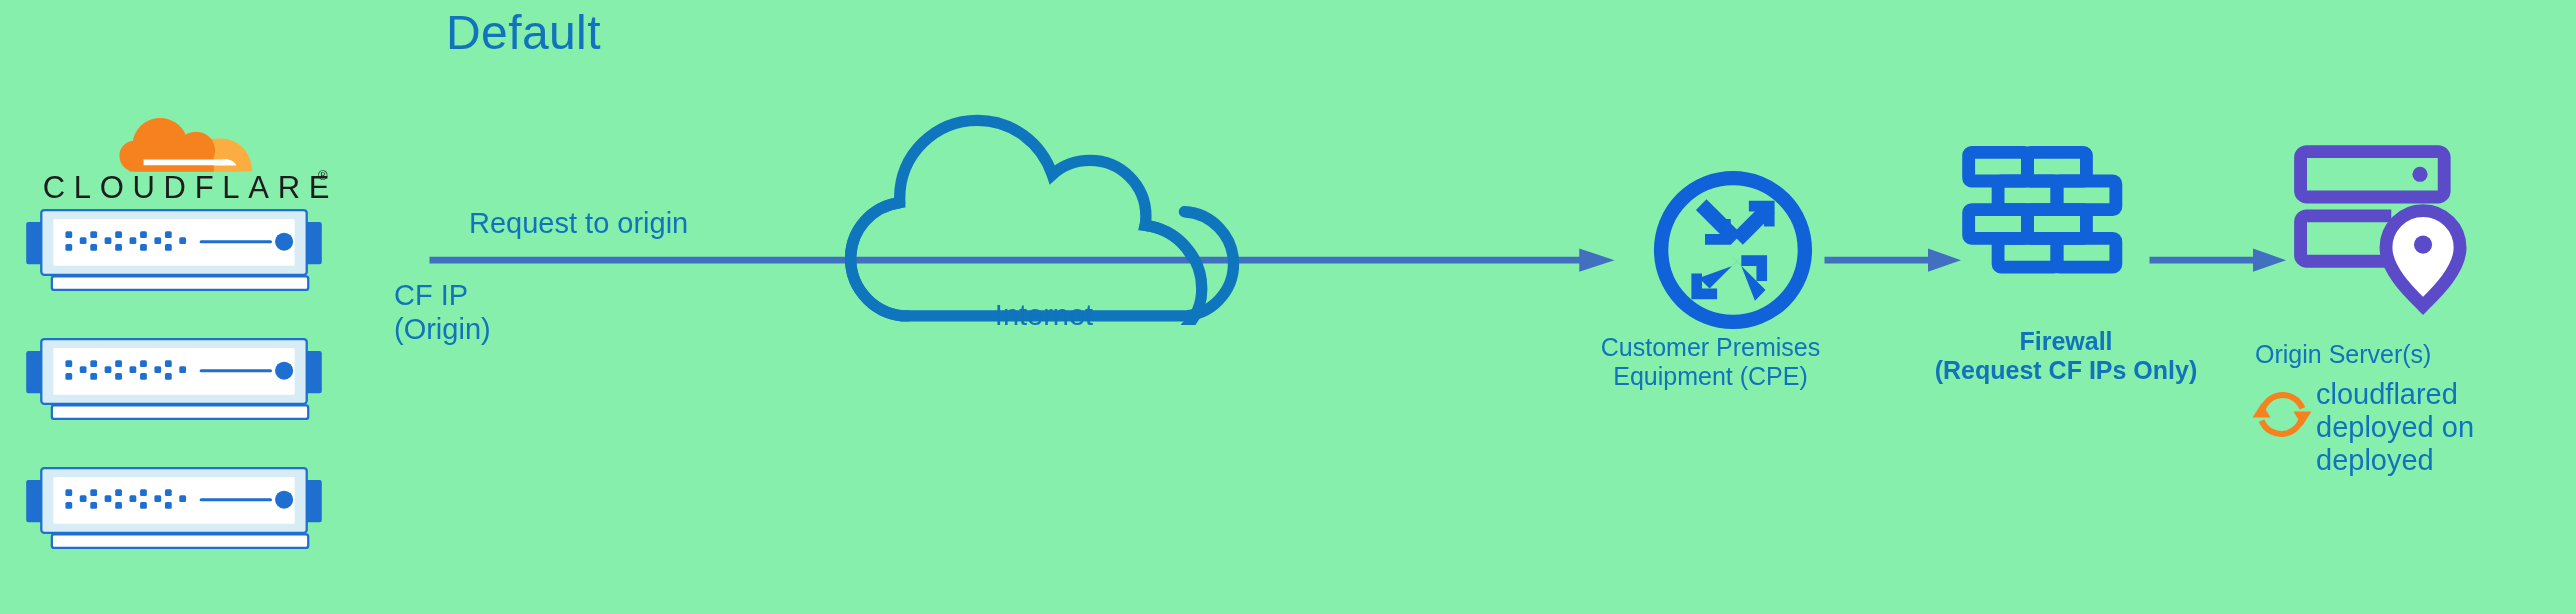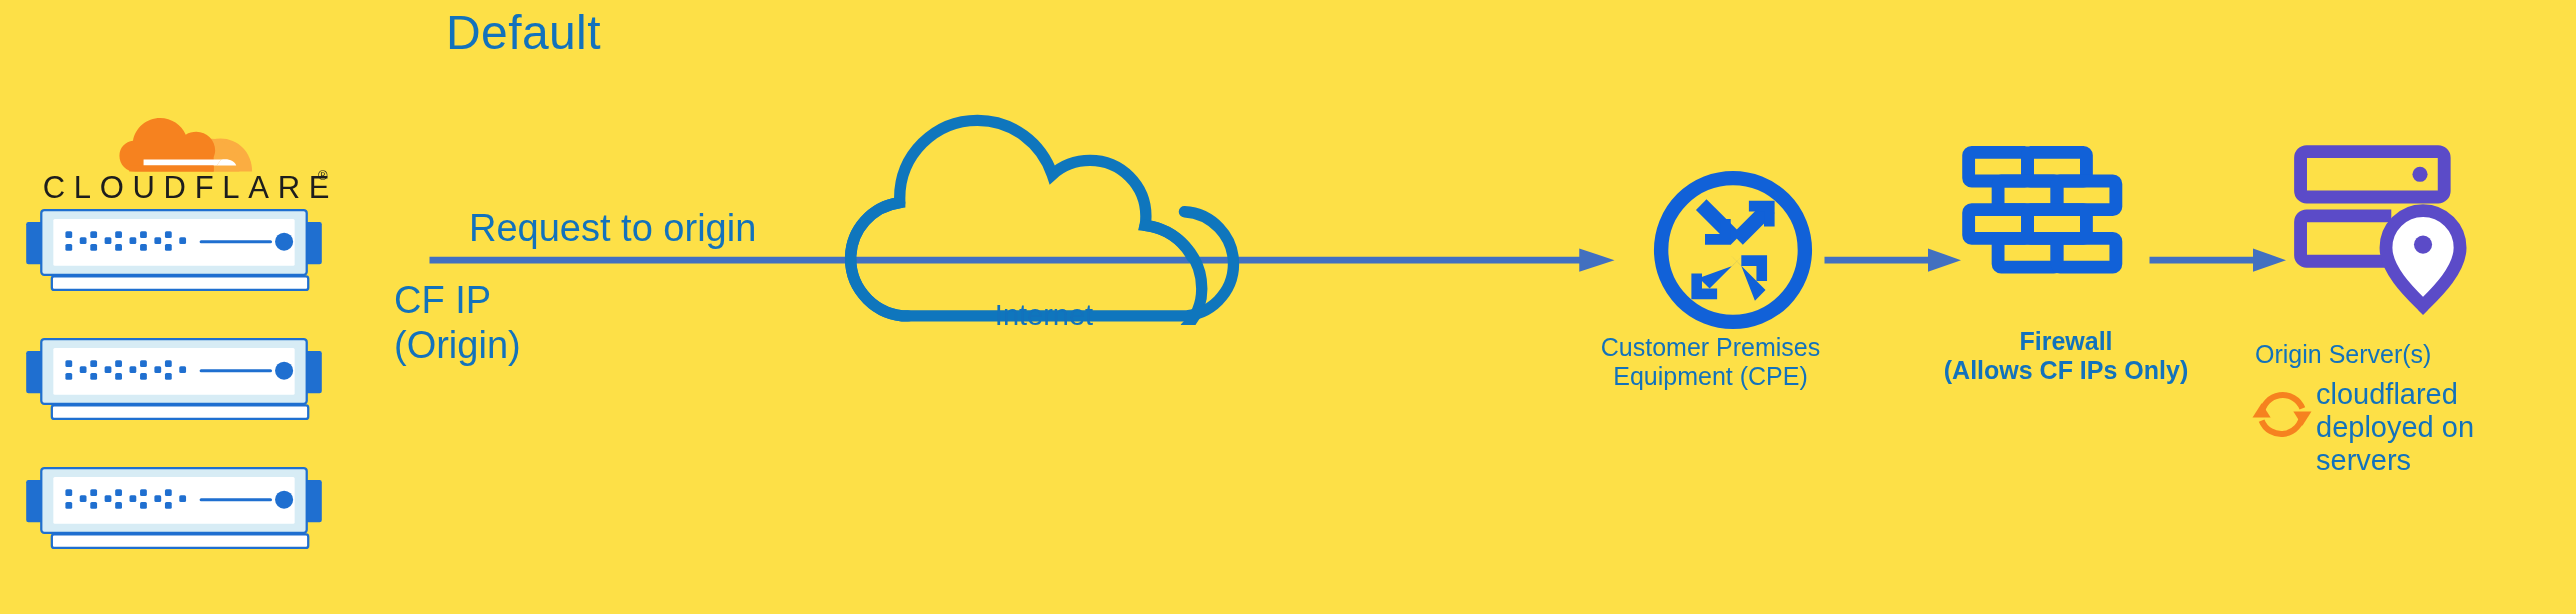--- a/index.html
+++ b/index.html
@@ -7,21 +7,21 @@
     padding: 0;
     background: #ffffff;
   }
   body {
     font-family: "Liberation Sans", sans-serif;
   }
   #canvas {
     position: relative;
     width: 2576px;
     height: 614px;
-    background: #fde047;
+    background: #86efac;
     overflow: hidden;
   }
   .abs { position: absolute; }
 
   
   #diagram-title {
     left: 446px;
     top: 4.5px;
     font-size: 48px;
     color: #1272BC;
@@ -47,21 +47,21 @@
     color: #1d1d1d;
   }
 
   
   .appliance { width: 318px; height: 92px; }
   .appliance svg { display: block; }
 
   
   .flow-label {
     color: #1272BC;
-    font-size: 38px;
+    font-size: 29px;
     white-space: nowrap;
     line-height: 1.18;
   }
   #label-request-to-origin { left: 469px; top: 206px; }
   #label-cf-ip { left: 394px; top: 278px; }
 
   
   .node-caption {
     color: #1272BC;
     font-size: 25px;
@@ -287,21 +287,21 @@
         <rect x="128" y="49" width="78" height="38" rx="4"></rect>
         <rect x="11" y="87" width="78" height="38" rx="4"></rect>
         <rect x="89" y="87" width="78" height="38" rx="4"></rect>
         <rect x="50" y="125" width="78" height="38" rx="4"></rect>
         <rect x="128" y="125" width="78" height="38" rx="4"></rect>
       </g>
     </svg>
   </div>
   <div class="abs node-caption" id="caption-firewall">
     <div>Firewall</div>
-    <div>(Allows CF IPs Only)</div>
+    <div>(Request CF IPs Only)</div>
   </div>
 
   <div class="abs" style="left:2149px; top:238px;">
     <svg width="151" height="45" viewBox="0 0 200 60">
       <rect x="0" y="25" width="148" height="9" fill="#4270C0"></rect>
       <polygon points="138,14 182,29.5 138,45" fill="#4270C0"></polygon>
     </svg>
   </div>
 
   <div class="abs" style="left:2293px; top:144px;">
@@ -325,17 +325,17 @@
     <svg width="68" height="61" viewBox="0 0 90 80">
       <path d="M18 48 A28 28 0 0 0 72 40" fill="none" stroke="#F6821F" stroke-width="8" stroke-linecap="butt"></path>
       <polygon points="60,36 84,36 72,55" fill="#F6821F"></polygon>
       <path d="M72 32 A28 28 0 0 0 18 40" fill="none" stroke="#F6821F" stroke-width="8" stroke-linecap="butt"></path>
       <polygon points="6,44 30,44 18,25" fill="#F6821F"></polygon>
     </svg>
   </div>
   <div class="abs" id="cloudflared-note">
     <div>cloudflared</div>
     <div>deployed on</div>
-    <div>servers</div>
+    <div>deployed</div>
   </div>
 
 </div>
 
 
 </body></html>

